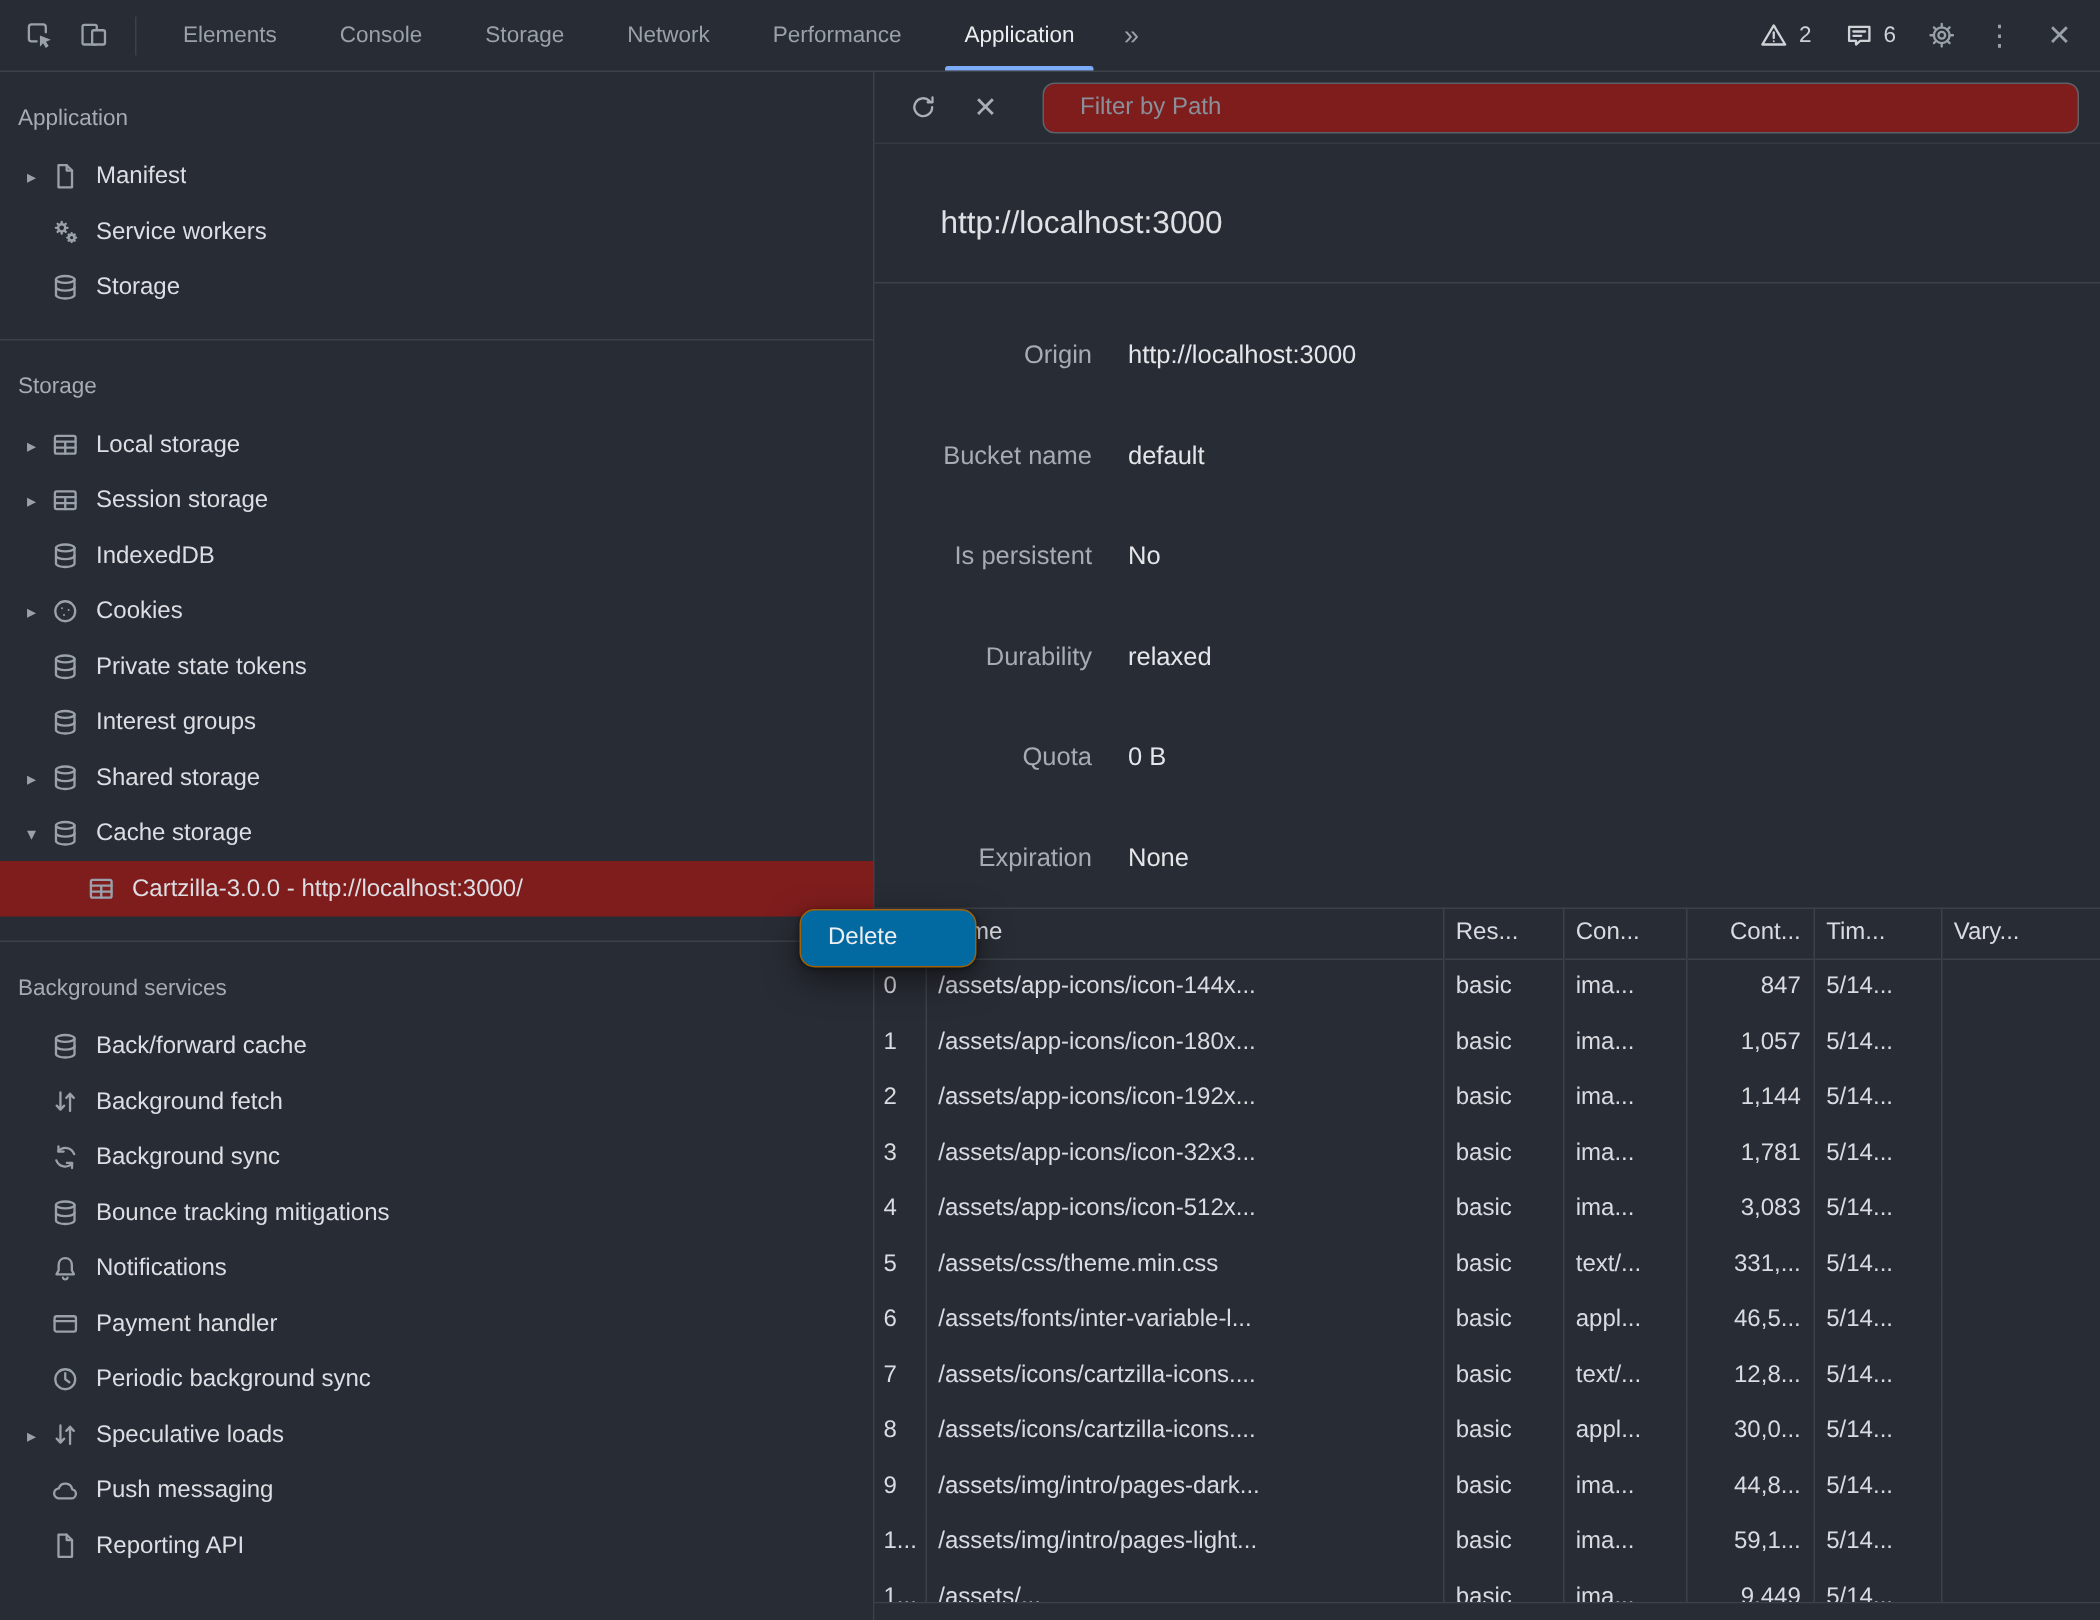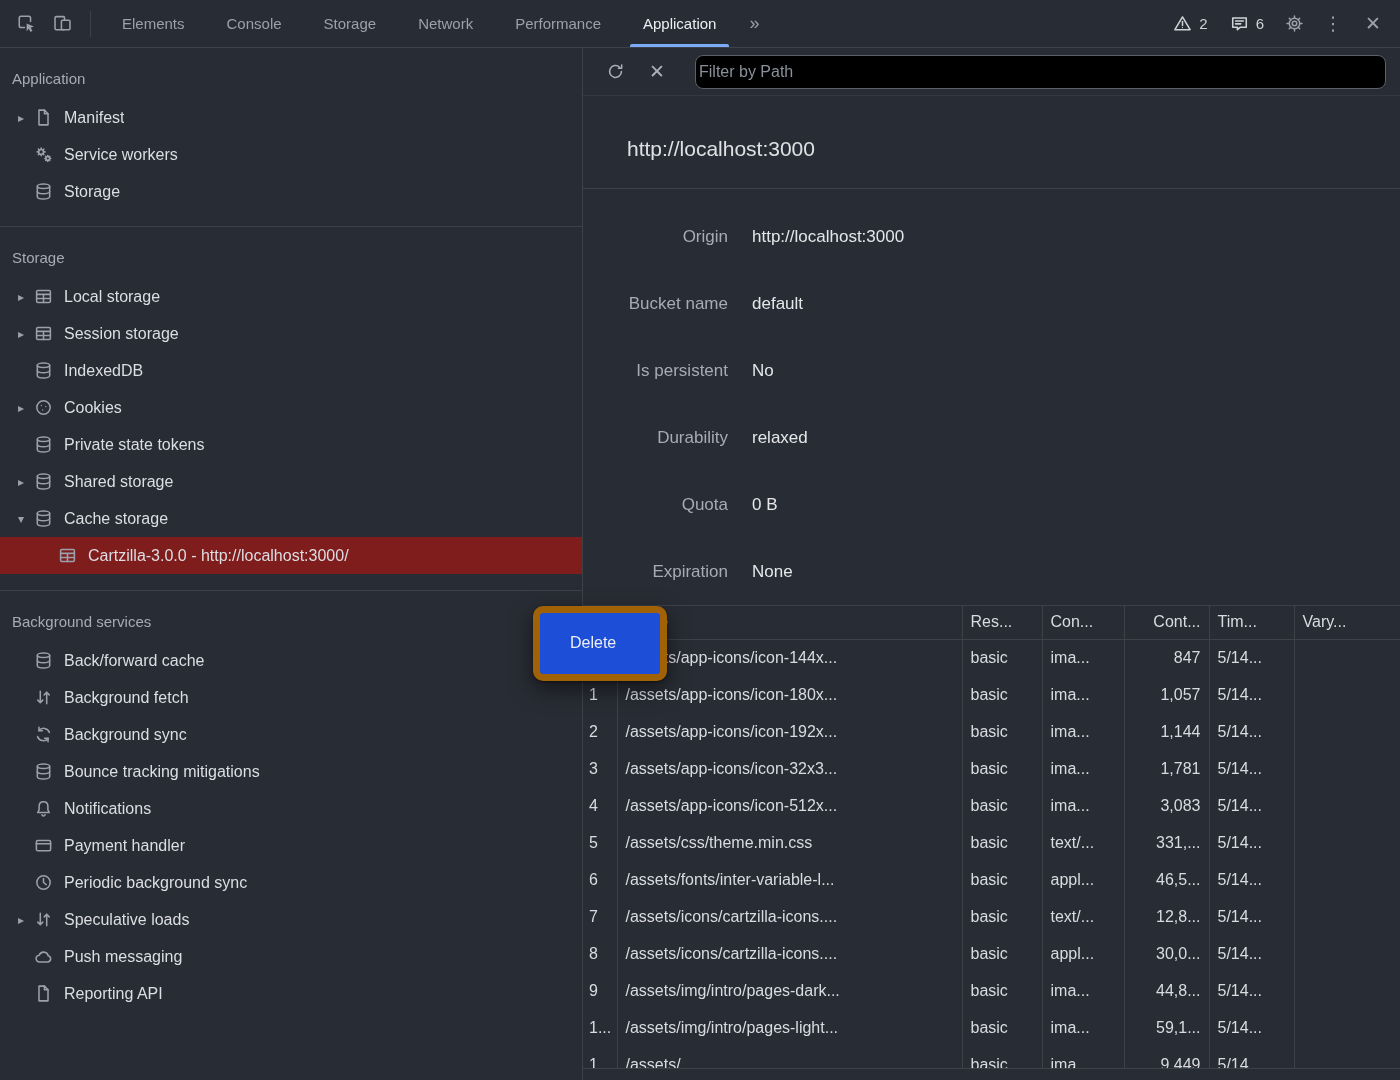--- a/index.html
+++ b/index.html
@@ -34,21 +34,21 @@
   .tree-item.selected { background:#7f1d1d; }
   .tree-item.indent { padding-left:36px; }
   .disclosure { width:18px; flex:none; font-size:12px; color:var(--muted); text-align:center; }
   .t-icon { width:20px; flex:none; margin:0 10px 0 4px; color:var(--muted); display:flex; align-items:center; }
   .t-label { white-space:nowrap; overflow:hidden; text-overflow:ellipsis; }
 
   
   .panel { flex:1; display:flex; flex-direction:column; min-width:0; }
   .toolbar { height:48px; flex:none; display:flex; align-items:center; gap:6px; padding:0 14px 0 14px; border-bottom:1px solid #34383f; }
   .toolbar .icon-btn { color:#aab0b8; }
-  .filter-input { flex:1; height:34px; margin-left:14px; background:#000000; border:1px solid #5b6069; border-radius:8px; color:#dfe1e5; font-size:16px; padding:0 3px; font-family:inherit; outline:none; }
+  .filter-input { flex:1; height:34px; margin-left:14px; background:#7f1d1d; border:1px solid #5b6069; border-radius:8px; color:#dfe1e5; font-size:16px; padding:0 24px; font-family:inherit; outline:none; }
   .filter-input::placeholder { color:#8a9099; }
 
   .origin-title { font-size:21px; font-weight:400; padding:27px 0 27px 44px; border-bottom:1px solid var(--line); white-space:nowrap; }
 
   .meta-rows { flex:none; }
   .meta-row { display:flex; align-items:center; height:67px; font-size:17px; }
   .meta-label { width:145px; text-align:right; color:#a6abb4; flex:none; }
   .meta-value { margin-left:24px; color:#e4e6ea; }
 
   .grid-viewport { height:464px; overflow:hidden; border-top:1px solid var(--line); border-bottom:1px solid var(--line); flex:none; }
@@ -56,21 +56,21 @@
   th, td { border-left:1px solid var(--line); padding:0 8px; white-space:nowrap; overflow:hidden; text-align:left; font-weight:400; }
   th:first-child, td:first-child { border-left:none; padding:0 6px; }
   thead th { height:33px; color:#d9dbe0; border-bottom:1px solid var(--line); }
   tbody td { height:37px; color:#d9dbe0; }
   td.c-cont, th.h-cont { text-align:right; }
   td.c-num { text-overflow:clip; }
 
   .footer-strip { flex:1; background:#282c34; }
 
   
-  .context-menu { position:absolute; left:533px; top:606px; z-index:20; background:#1d4ed8; border:7px solid #a16207; border-radius:10px; padding:14px; min-width:118px; box-shadow:0 8px 22px rgba(0,0,0,.5), 0 1px 3px rgba(0,0,0,.4); }
+  .context-menu { position:absolute; left:533px; top:606px; z-index:20; background:#0369a1; border:1px solid #a16207; border-radius:10px; padding:2px; min-width:118px; box-shadow:0 8px 22px rgba(0,0,0,.5), 0 1px 3px rgba(0,0,0,.4); }
   .menu-item { padding:7px 30px 8px 16px; font-size:16px; color:#eceef1; border-radius:6px; }
 </style>
 </head>
 <body>
 
 <div class="devtools" style="--accent: #7cacf8;">
 
   <header class="topbar">
     <div class="icon-btn">
       <svg viewBox="0 0 16 16">
@@ -218,20 +218,31 @@
             <span class="t-icon">
               <svg viewBox="0 0 16 16">
                 <ellipse cx="8" cy="3.6" rx="5.2" ry="1.9"></ellipse>
                 <path d="M2.8 3.6v8.8c0 1.05 2.33 1.9 5.2 1.9s5.2-.85 5.2-1.9V3.6"></path>
                 <path d="M2.8 8c0 1.05 2.33 1.9 5.2 1.9S13.2 9.05 13.2 8"></path>
               </svg>
             </span>
             <span class="t-label">Private state tokens</span>
           </div>
           <div class="tree-item">
+            <span class="disclosure"></span>
+            <span class="t-icon">
+              <svg viewBox="0 0 16 16">
+                <ellipse cx="8" cy="3.6" rx="5.2" ry="1.9"></ellipse>
+                <path d="M2.8 3.6v8.8c0 1.05 2.33 1.9 5.2 1.9s5.2-.85 5.2-1.9V3.6"></path>
+                <path d="M2.8 8c0 1.05 2.33 1.9 5.2 1.9S13.2 9.05 13.2 8"></path>
+              </svg>
+            </span>
+            <span class="t-label">Interest groups</span>
+          </div>
+          <div class="tree-item">
             <span class="disclosure">▸</span>
             <span class="t-icon">
               <svg viewBox="0 0 16 16">
                 <ellipse cx="8" cy="3.6" rx="5.2" ry="1.9"></ellipse>
                 <path d="M2.8 3.6v8.8c0 1.05 2.33 1.9 5.2 1.9s5.2-.85 5.2-1.9V3.6"></path>
                 <path d="M2.8 8c0 1.05 2.33 1.9 5.2 1.9S13.2 9.05 13.2 8"></path>
               </svg>
             </span>
             <span class="t-label">Shared storage</span>
           </div>

